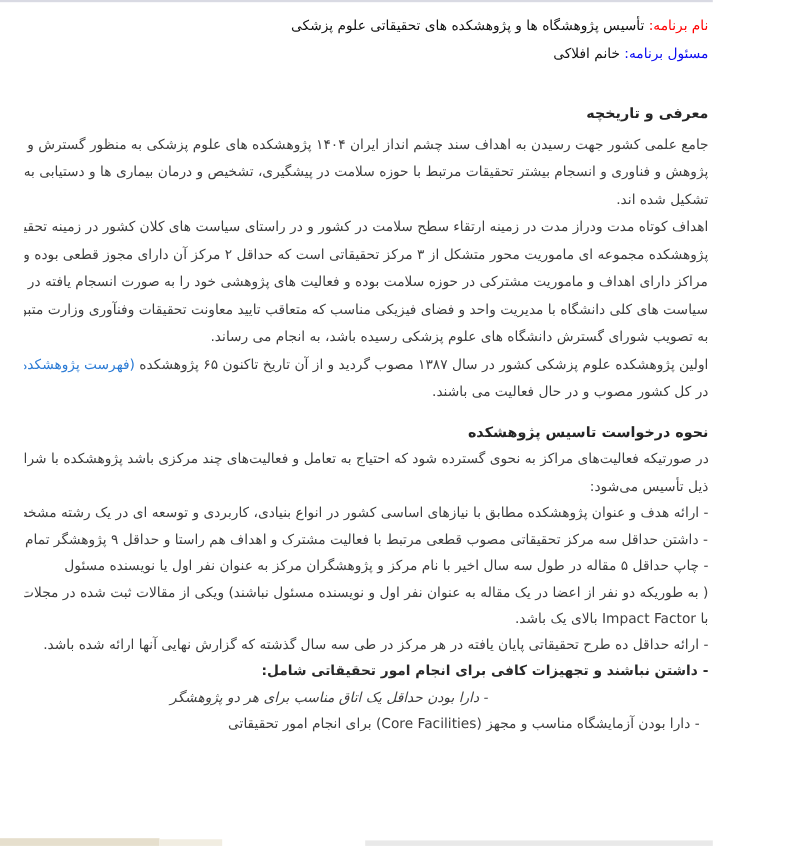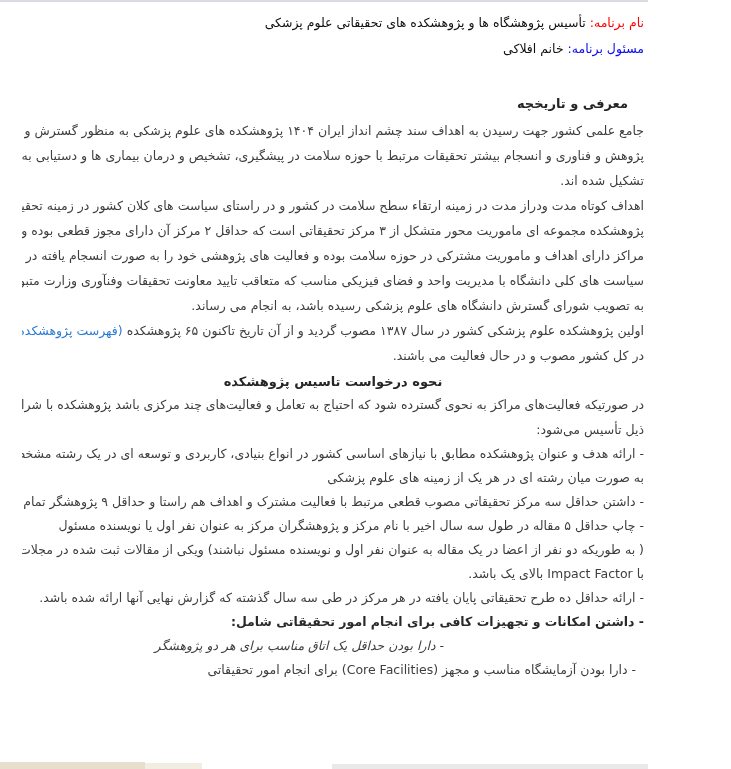--- a/index.html
+++ b/index.html
@@ -5,22 +5,22 @@
   html,body{margin:0;padding:0;background:#fff;}
   .page{
     position:relative;width:648px;height:769px;box-sizing:border-box;
     background:#ffffff;overflow:hidden;direction:rtl;
     border-top:2px solid #d9dae3;
     font-family:"DejaVu Sans",sans-serif;color:#3e3e3e;padding-left:16px;
   }
   .content{padding:8px 4px 0 6px;}
   .hline{font-size:12.5px;line-height:26px;color:#101010;text-align:right;}
   .hline .lbl{font-weight:normal;}
-  .h1{font-weight:bold;font-size:13px;line-height:20px;color:#262626;margin:32px 16px 4px;text-align:right;}
-  .h2{font-weight:bold;font-size:13px;line-height:20px;color:#262626;margin:4px 0 0;text-align:center;}
+  .h1{font-weight:bold;font-size:13px;line-height:20px;color:#262626;margin:32px 0 4px;text-align:right;}
+  .h2{font-weight:bold;font-size:13px;line-height:20px;color:#262626;margin:16px 0 0;text-align:right;}
   .para .ln{font-size:12.5px;line-height:25px;text-align:right;white-space:nowrap;}
   .list .ln{font-size:12.5px;line-height:24px;text-align:right;white-space:nowrap;}
   .ln{overflow:hidden;}
   .bold-line{font-weight:bold;color:#2a2a2a;}
   .indent-200{margin-right:200px;font-style:italic;}
   .indent-8{margin-right:8px;}
   .link{cursor:pointer;}
   .strip{position:absolute;}
   #strip-left{left:0;bottom:0;width:145px;height:7px;}
   #strip-mid{left:145px;bottom:0;width:57px;height:6px;}
@@ -62,34 +62,33 @@
     <div class="h2">نحوه درخواست تاسیس پژوهشکده</div>
 
     <div class="para">
         <div class="ln">در صورتیکه فعالیت‌های مراکز به نحوی گسترده شود که احتیاج به تعامل و فعالیت‌های چند مرکزی باشد پژوهشکده با شرایط</div>
         <div class="ln">ذیل تأسیس می‌شود:</div>
       </div>
 
     <div class="list">
       <div>
           <div class="ln">- ارائه هدف و عنوان پژوهشکده مطابق با نیازهای اساسی کشور در انواع بنیادی، کاربردی و توسعه ای در یک رشته مشخص و یا</div>
-          <div class="ln">به صورت میان رشته ای در هر یک از زمینه های علوم پزشکی</div>
         </div>
       <div>
           <div class="ln">- داشتن حداقل سه مرکز تحقیقاتی مصوب قطعی مرتبط با فعالیت مشترک و اهداف هم راستا و حداقل ۹ پژوهشگر تمام وقت</div>
         </div>
       <div>
           <div class="ln">- چاپ حداقل ۵ مقاله در طول سه سال اخیر با نام مرکز و پژوهشگران مرکز به عنوان نفر اول یا نویسنده مسئول</div>
           <div class="ln">( به طوریکه دو نفر از اعضا در یک مقاله به عنوان نفر اول و نویسنده مسئول نباشند) ویکی از مقالات ثبت شده در مجلات</div>
           <div class="ln">با Impact Factor بالای یک باشد.</div>
         </div>
       <div>
           <div class="ln">- ارائه حداقل ده طرح تحقیقاتی پایان یافته در هر مرکز در طی سه سال گذشته که گزارش نهایی آنها ارائه شده باشد.</div>
         </div>
-      <div class="ln bold-line">- داشتن امکانات و تجهیزات کافی برای انجام امور تحقیقاتی شامل:</div>
+      <div class="ln bold-line">- داشتن نباشند و تجهیزات کافی برای انجام امور تحقیقاتی شامل:</div>
       <div class="ln indent-200">- دارا بودن حداقل یک اتاق مناسب برای هر دو پژوهشگر</div>
       <div class="ln indent-8">- دارا بودن آزمایشگاه مناسب و مجهز (Core Facilities) برای انجام امور تحقیقاتی</div>
     </div>
 
   </div>
 
   <div class="strip" id="strip-left" style="background: rgb(230, 223, 205);"></div>
   <div class="strip" id="strip-mid" style="background: rgb(241, 237, 225);"></div>
   <div class="strip" id="strip-right" style="background: rgb(233, 233, 233);"></div>
 </div>

